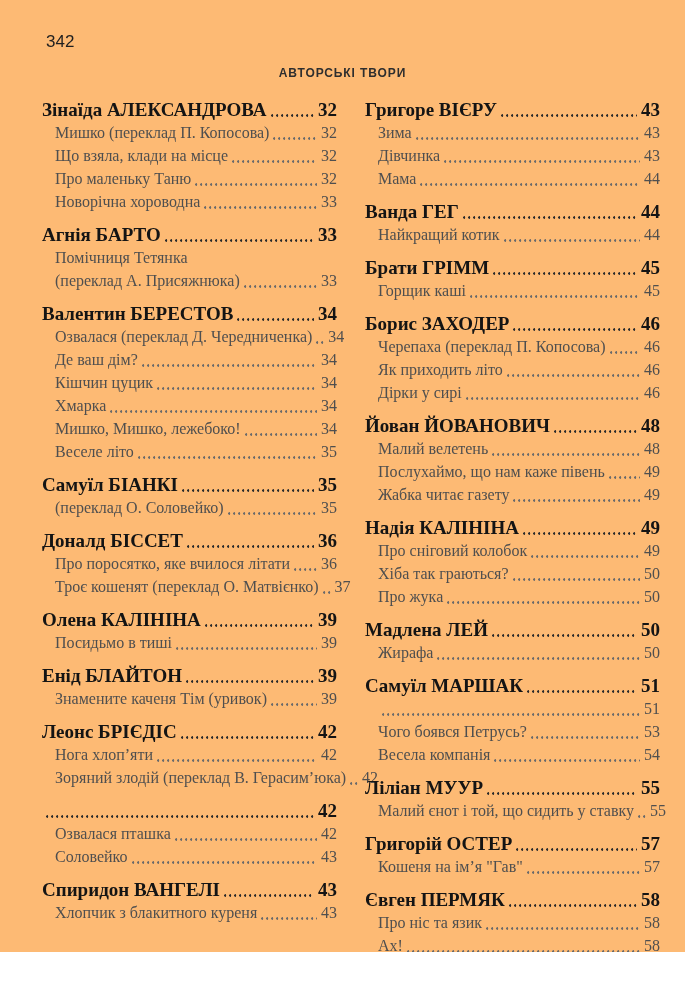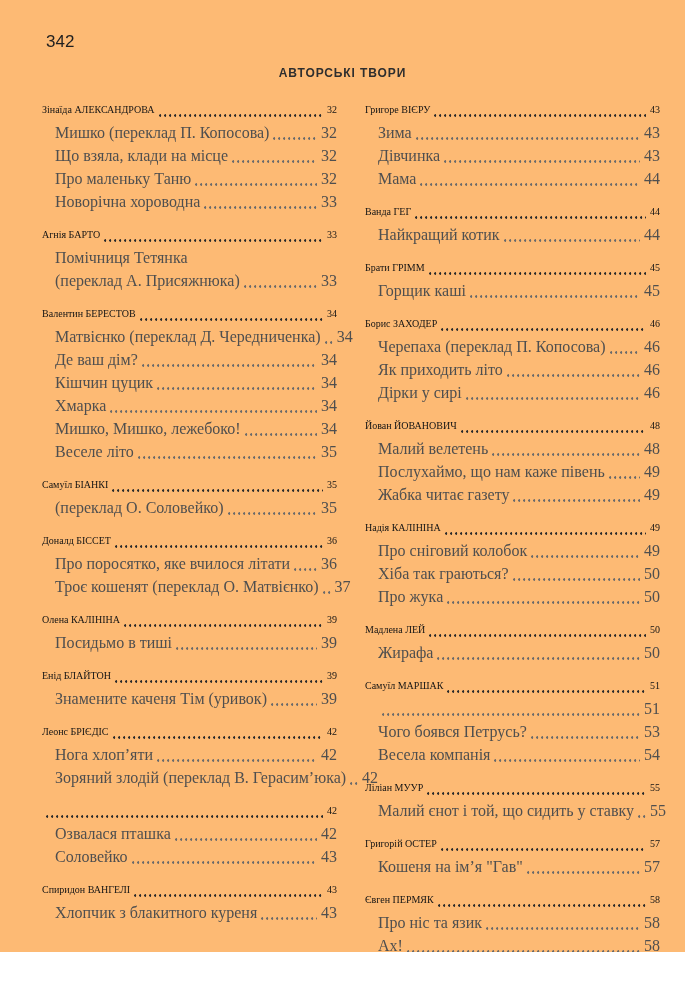--- a/index.html
+++ b/index.html
@@ -18,21 +18,21 @@
     margin: 26px 0 18px 0; text-align: center;
     font-family: "Liberation Sans", sans-serif;
     font-size: 12px; font-weight: 600; letter-spacing: 0.9px; color: #2e2e2e;
   }
   .toc { display: flex; gap: 28px; padding: 0 25px 0 42px; }
   .col { flex: 1 1 0; min-width: 0; }
   .section { margin-bottom: 10px; }
   .row { display: flex; align-items: flex-end; }
   .row .t { white-space: nowrap; }
   .author-row {
-    font-weight: normal; font-size: 10px; color: #141414; line-height: 23px;
+    font-weight: bold; font-size: 19px; color: #141414; line-height: 23px;
   }
   .work-row {
     font-size: 16px; color: #4f4f4f; line-height: 23px; padding-left: 13px;
   }
   .pg { margin-left: 1px; }
   .leader {
     flex: 1 1 auto; min-width: 8px; height: 3px; margin: 0 3px 4px 4px;
     background-repeat: repeat-x; background-position: left bottom;
     background-size: 5px 3px;
   }
@@ -93,21 +93,21 @@
             <span class="pg">33</span>
           </div>
         </div>
         <div class="section">
           <div class="row author-row">
             <span class="t">Валентин БЕРЕСТОВ</span>
             <span class="leader"></span>
             <span class="pg">34</span>
           </div>
           <div class="row work-row">
-            <span class="t">Матвієнко (переклад Д. Чередниченка)</span>
+            <span class="t">Озвалася (переклад Д. Чередниченка)</span>
             <span class="leader"></span>
             <span class="pg">34</span>
           </div>
           <div class="row work-row">
             <span class="t">Де ваш дім?</span>
             <span class="leader"></span>
             <span class="pg">34</span>
           </div>
           <div class="row work-row">
             <span class="t">Кішчин цуцик</span>

